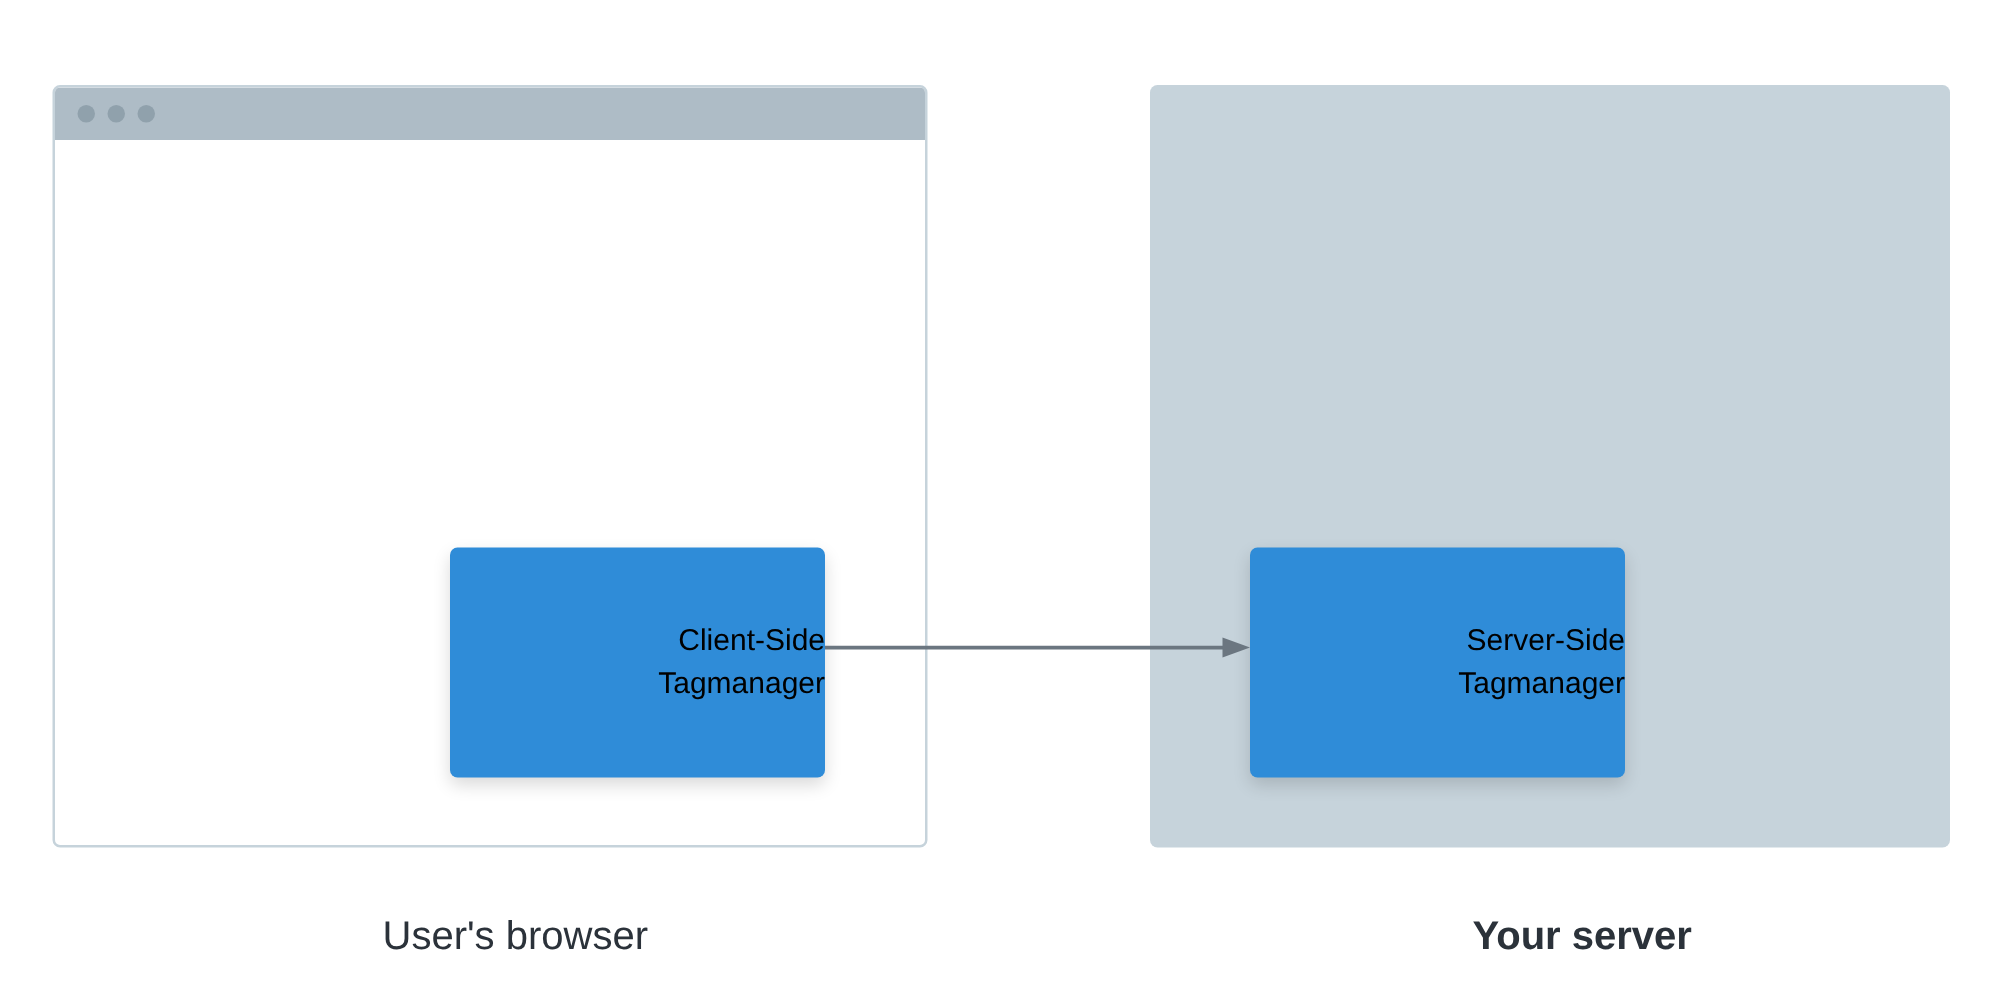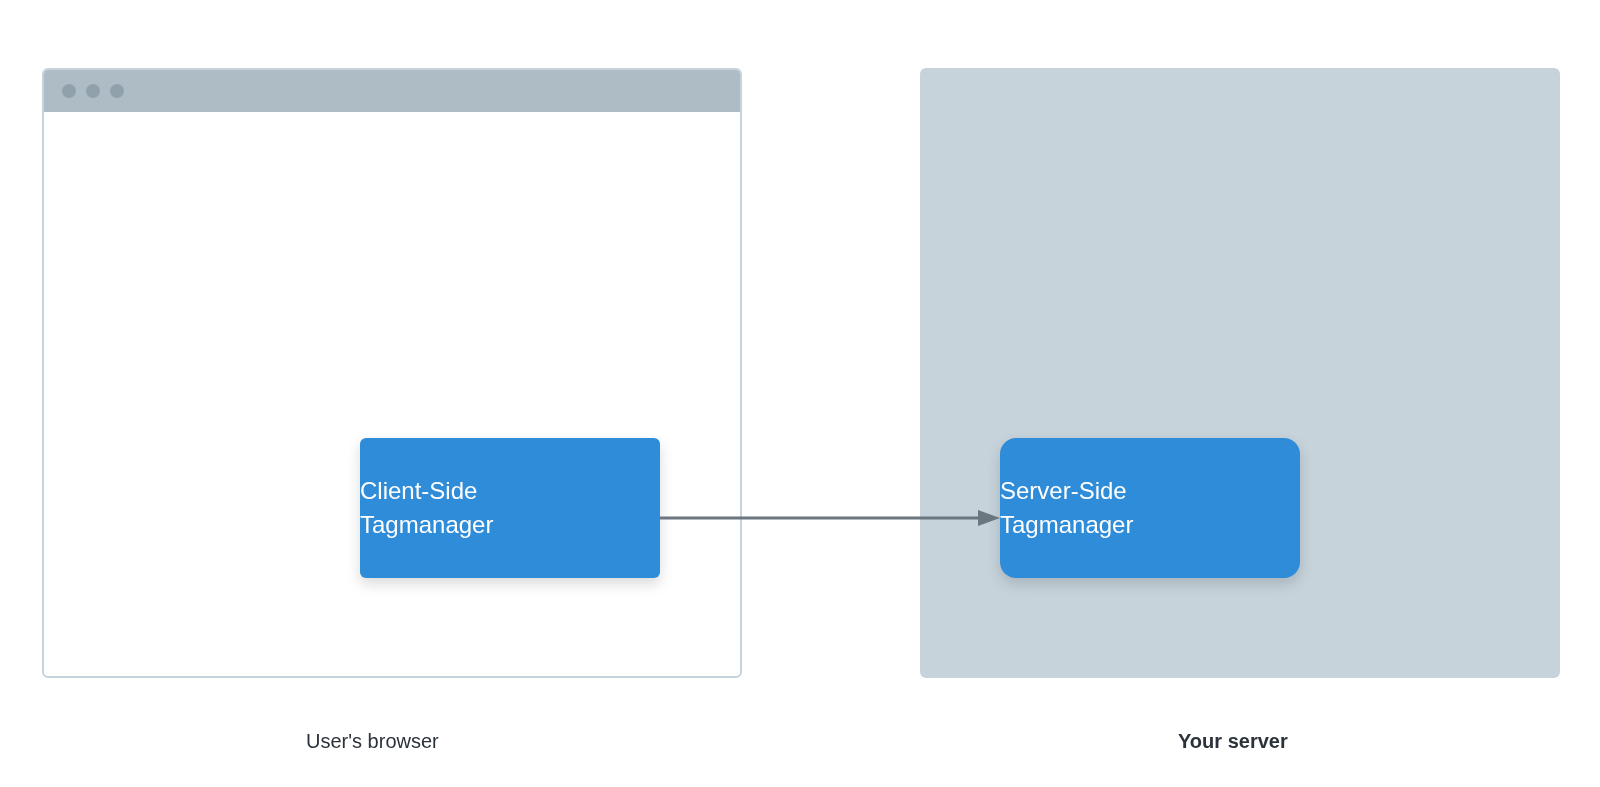--- a/index.html
+++ b/index.html
@@ -40,29 +40,29 @@
     }
     .traffic-light {
       width: 14px;
       height: 14px;
       border-radius: 50%;
       background: #90a1ac;
     }
     .tag-box {
       position: absolute;
       width: 300px;
-      height: 140px;
+      height: 184px;
       background: #2f8cd8;
       border-radius: 6px;
       box-shadow: 0 6px 14px rgba(0,0,0,0.15);
       display: flex;
       flex-direction: column;
-      align-items: flex-start;
+      align-items: flex-end;
       justify-content: center;
-      color: #ffffff;
+      color: #000000;
       font-size: 24px;
       font-weight: 500;
       line-height: 1.4;
       text-align: center;
     }
     .client-tag-box {
       left: 360px;
       top: 438px;
     }
     .server-panel {
@@ -70,32 +70,31 @@
       left: 920px;
       top: 68px;
       width: 640px;
       height: 610px;
       background: #c6d3db;
       border-radius: 6px;
     }
     .server-tag-box {
       left: 1000px;
       top: 438px;
-      border-radius: 16px;
     }
     .arrow-container {
       position: absolute;
       left: 660px;
       top: 508px;
       width: 340px;
       height: 20px;
     }
     .caption {
       position: absolute;
-      font-size: 20px;
+      font-size: 32px;
       color: #2b323a;
       font-weight: 400;
     }
     .caption-browser {
       left: 306px;
       top: 730px;
     }
     .caption-server {
       left: 1178px;
       top: 730px;

